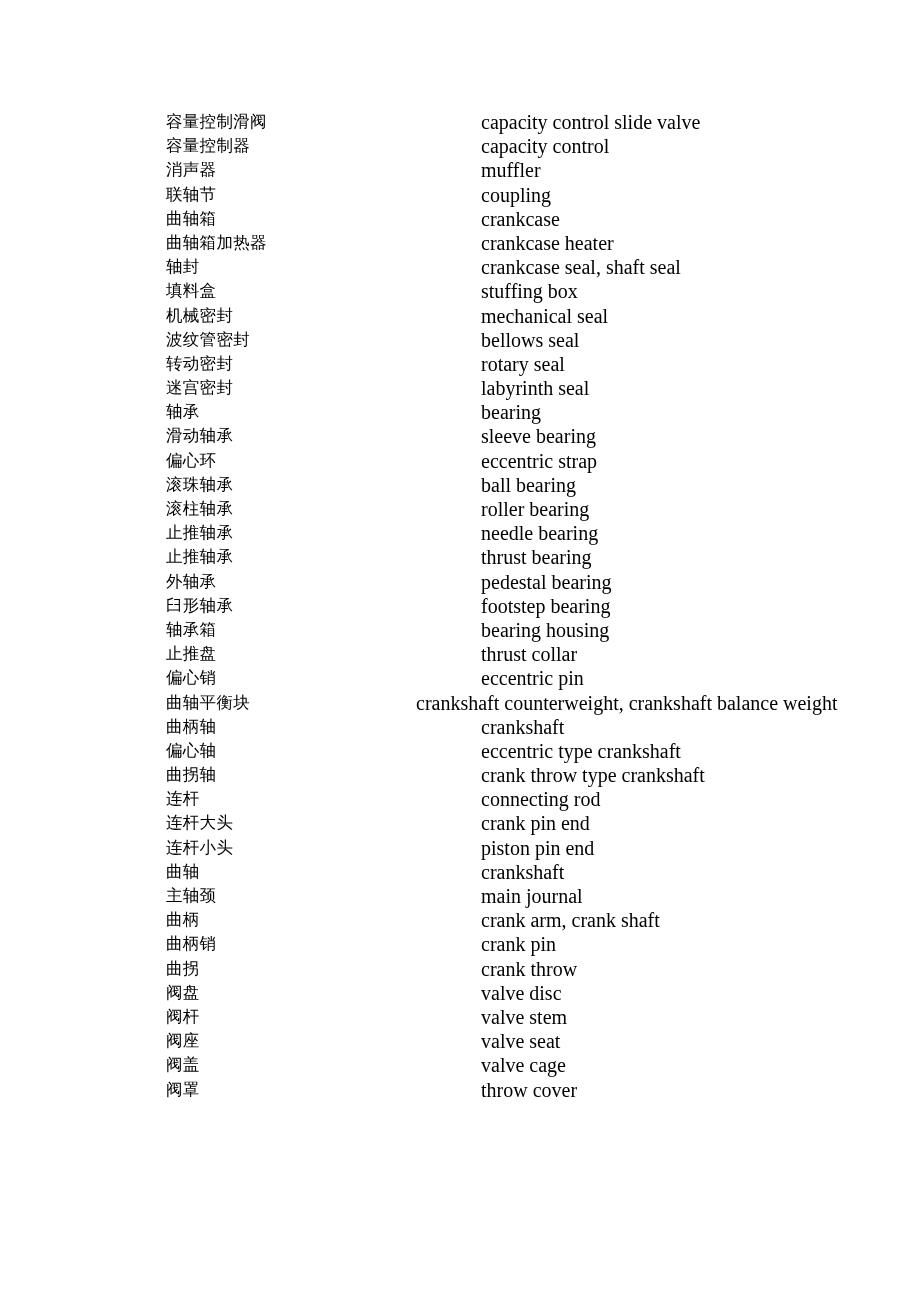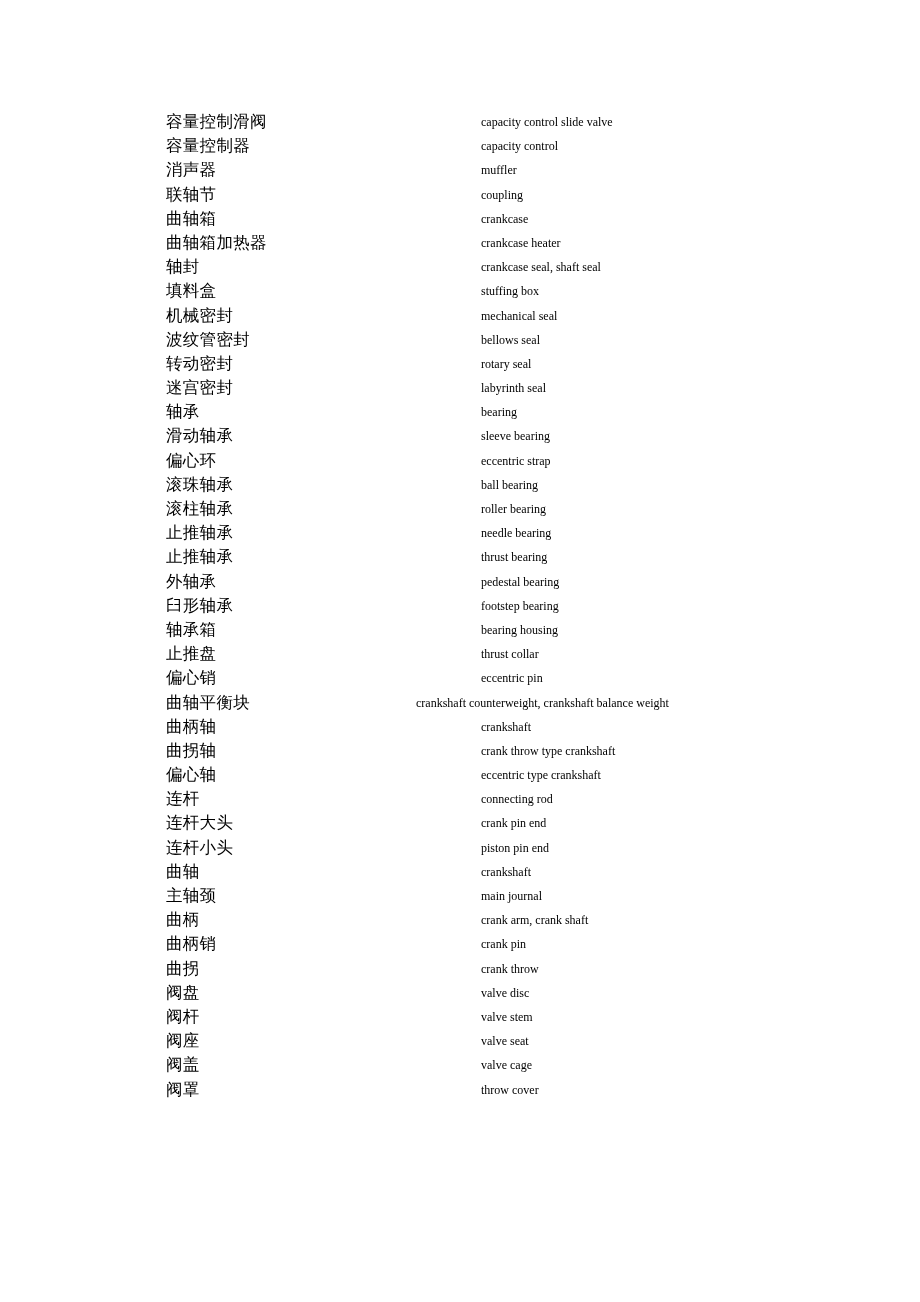--- a/index.html
+++ b/index.html
@@ -42,21 +42,21 @@
     top: 0;
     font-size: 16.5px;
     line-height: 24.2px;
     letter-spacing: 0.3px;
     font-family: "DejaVu Sans", "Liberation Sans", sans-serif;
   }
   .gloss {
     position: absolute;
     left: 445px;
     top: 0;
-    font-size: 12px;
+    font-size: 20px;
     line-height: 24.2px;
     font-family: "Liberation Serif", "DejaVu Serif", serif;
   }
   .entry.wide .gloss {
     left: 380px;
   }
 </style>
 </head>
 <body>
 
@@ -160,26 +160,26 @@
       </div>
       <div class="entry wide">
         <span class="term">曲轴平衡块</span>
         <span class="gloss">crankshaft counterweight, crankshaft balance weight</span>
       </div>
       <div class="entry">
         <span class="term">曲柄轴</span>
         <span class="gloss">crankshaft</span>
       </div>
       <div class="entry">
+        <span class="term">偏心轴</span>
+        <span class="gloss">eccentric type crankshaft</span>
+      </div>
+      <div class="entry">
         <span class="term">曲拐轴</span>
         <span class="gloss">crank throw type crankshaft</span>
-      </div>
-      <div class="entry">
-        <span class="term">偏心轴</span>
-        <span class="gloss">eccentric type crankshaft</span>
       </div>
       <div class="entry">
         <span class="term">连杆</span>
         <span class="gloss">connecting rod</span>
       </div>
       <div class="entry">
         <span class="term">连杆大头</span>
         <span class="gloss">crank pin end</span>
       </div>
       <div class="entry">

